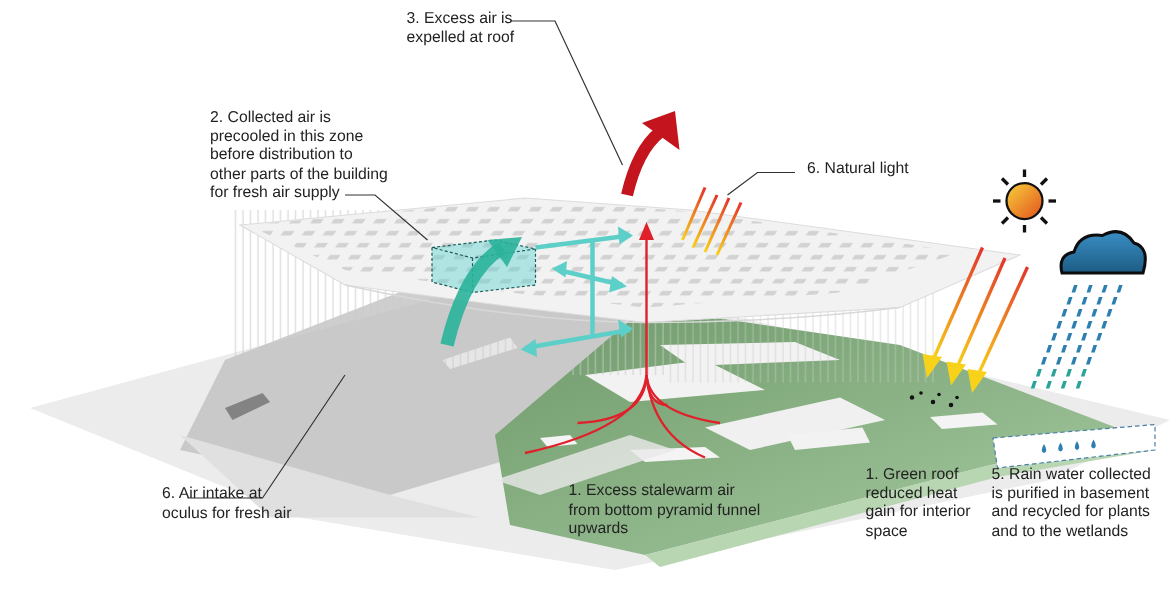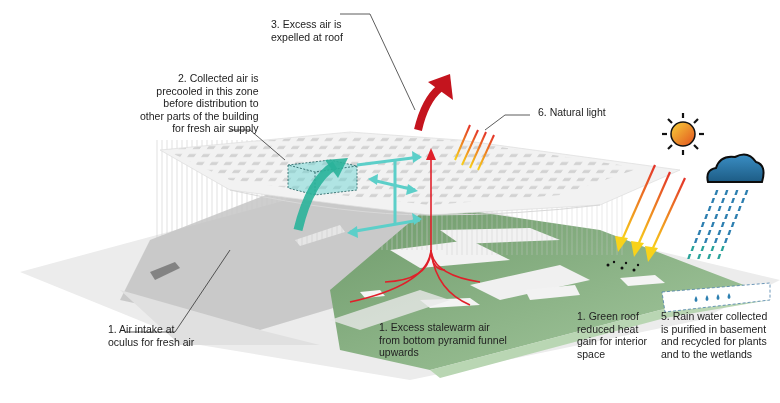--- a/index.html
+++ b/index.html
@@ -201,28 +201,28 @@
   </g>
 
   <g stroke="#333" stroke-width="0.8" fill="none">
     <polyline points="125,332 175,332 230,250"></polyline>
     <polyline points="230,130 250,130 285,160"></polyline>
     <polyline points="340,14 370,14 415,110"></polyline>
     <polyline points="530,115 505,115 485,130"></polyline>
   </g>
 </svg>
 
-<div class="label" style="left:108px; top:323px;">1. Air intake at
+<div class="label" style="left:108px; top:323px;">6. Air intake at
 oculus for fresh air</div>
-<div class="label" style="left:140px; top:72px;text-align:right;">2. Collected air is
+<div class="label" style="left:140px; top:72px;">2. Collected air is
 precooled in this zone
 before distribution to
 other parts of the building
 for fresh air supply</div>
-<div class="label" style="left:271px; top:18px;">3. Excess air is
+<div class="label" style="left:271px; top:6px;">3. Excess air is
 expelled at roof</div>
 <div class="label" style="left:379px; top:321px;">1. Excess stalewarm air
 from bottom pyramid funnel
 upwards</div>
 <div class="label" style="left:538px; top:106px;">6. Natural light</div>
 <div class="label" style="left:577px; top:310px;">1. Green roof
 reduced heat
 gain for interior
 space</div>
 <div class="label" style="left:661px; top:310px;">5. Rain water collected

